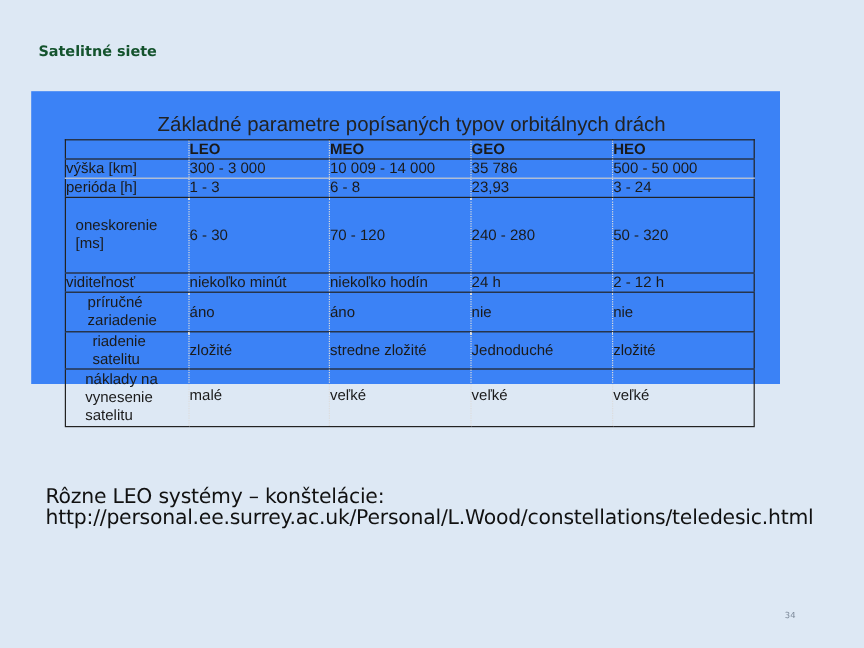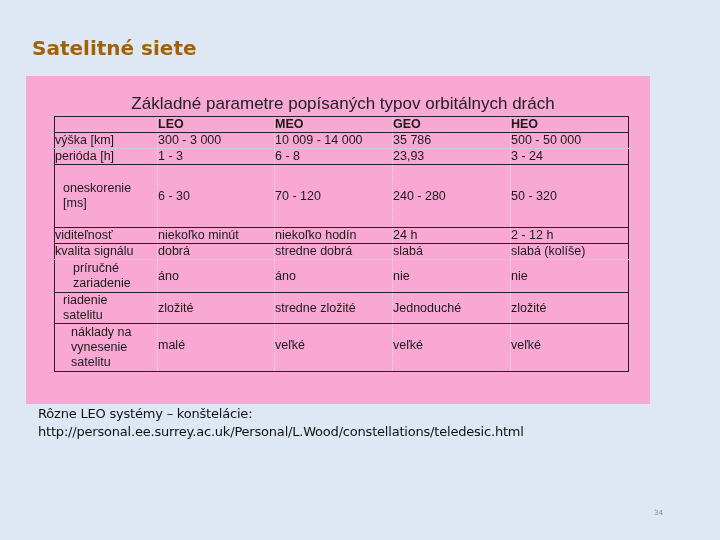--- a/index.html
+++ b/index.html
@@ -6,27 +6,27 @@
     body {
       width: 720px; height: 540px;
       background: #dde8f4;
       position: relative;
       overflow: hidden;
       font-family: "DejaVu Sans", sans-serif;
     }
     .slide-title {
       position: absolute; left: 32px; top: 36px;
       font-family: "DejaVu Sans", sans-serif;
-      font-weight: bold; font-size: 20px; color: #a16207;
+      font-weight: bold; font-size: 12px; color: #14532d;
       letter-spacing: 0px;
     }
     .figure {
       position: absolute; left: 26px; top: 76px;
-      width: 624px; height: 328px;
-      background: #f9a8d4;
+      width: 624px; height: 244px;
+      background: #3b82f6;
     }
     .fig-title {
       position: absolute; left: 0; top: 18px; width: 100%;
       text-align: center;
       font-family: "Liberation Sans", sans-serif;
       font-size: 17px; color: #222;
       padding-left: 10px; box-sizing: border-box;
     }
     table.orb {
       position: absolute; left: 28px; top: 40px;
@@ -44,21 +44,21 @@
     }
     table.orb th { font-weight: bold; height: 15px; border-bottom: 1px solid #222; }
     table.orb tr.solid td { border-bottom: 1px solid #222; }
     table.orb tr.light td { border-bottom: 1px solid #ccc; }
     table.orb td.label { line-height: 15px; }
     table.orb td.val { vertical-align: middle; }
     table.orb tr.tall-bottom td.val { vertical-align: bottom; padding-bottom: 18px; }
     .note {
       position: absolute; left: 38px; top: 405px;
       font-family: "DejaVu Sans", sans-serif;
-      font-size: 13px; color: #111; line-height: 18px;
+      font-size: 17px; color: #111; line-height: 18px;
       letter-spacing: -0.2px;
     }
     .pagenum {
       position: absolute; left: 654px; top: 509px;
       font-size: 7px; color: #7a8797;
       font-family: "DejaVu Sans", sans-serif;
     }
   </style>
 </head>
 <body>
@@ -106,36 +106,29 @@
         <td class="val">240 - 280</td>
         <td class="val">50 - 320</td>
       </tr>
       <tr class="solid" style="height:15px">
         <td class="label">viditeľnosť</td>
         <td class="val">niekoľko minút</td>
         <td class="val">niekoľko hodín</td>
         <td class="val">24 h</td>
         <td class="val">2 - 12 h</td>
       </tr>
-      <tr class="light" style="height:16px">
-        <td class="label">kvalita signálu</td>
-        <td class="val">dobrá</td>
-        <td class="val">stredne dobrá</td>
-        <td class="val">slabá</td>
-        <td class="val">slabá (kolíše)</td>
-      </tr>
       <tr class="solid" style="height:33px">
         <td class="label" style="padding:0 18px">príručné zariadenie</td>
         <td class="val">áno</td>
         <td class="val">áno</td>
         <td class="val">nie</td>
         <td class="val">nie</td>
       </tr>
       <tr class="solid" style="height:31px">
-        <td class="label" style="padding:0 8px">riadenie satelitu</td>
+        <td class="label" style="padding:0 22px">riadenie satelitu</td>
         <td class="val">zložité</td>
         <td class="val">stredne zložité</td>
         <td class="val">Jednoduché</td>
         <td class="val">zložité</td>
       </tr>
       <tr class="solid tall-bottom" style="height:48px">
         <td class="label" style="padding:0 16px">náklady na vynesenie satelitu</td>
         <td class="val">malé</td>
         <td class="val">veľké</td>
         <td class="val">veľké</td>

